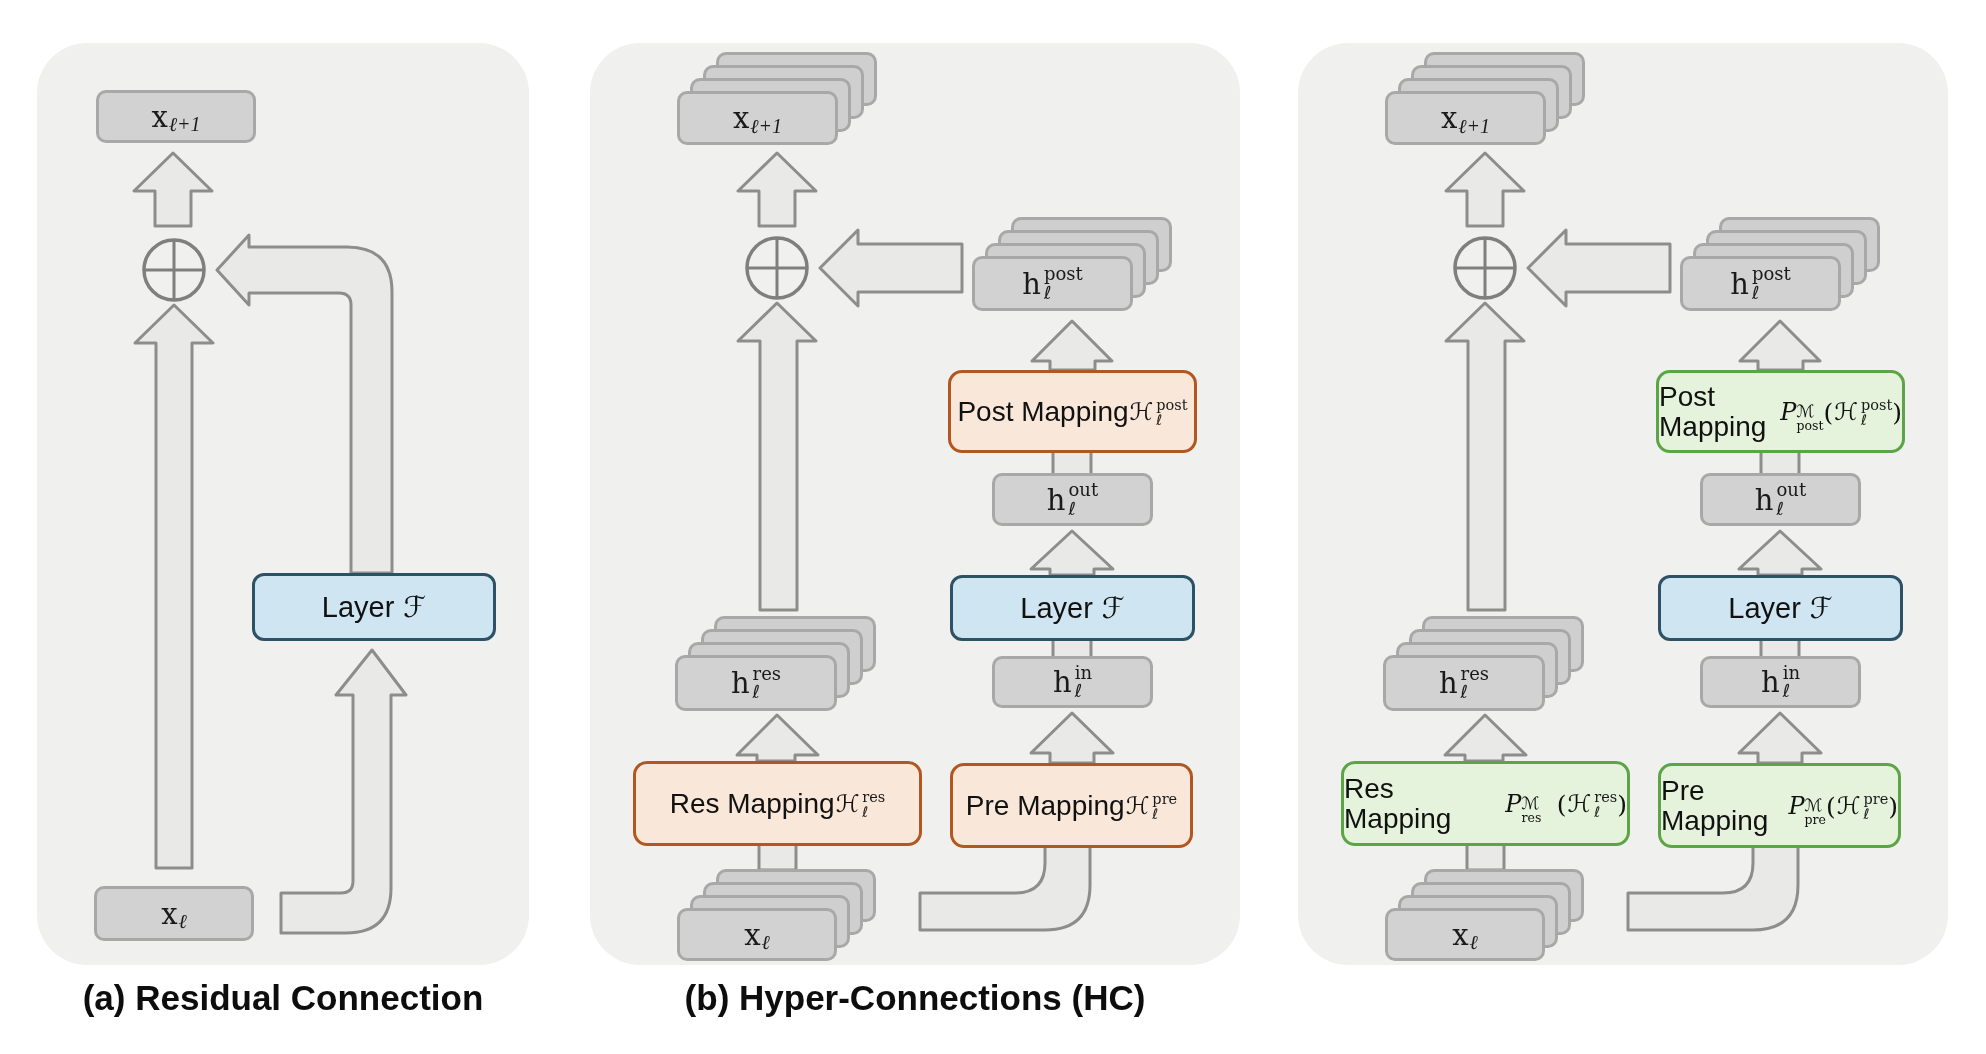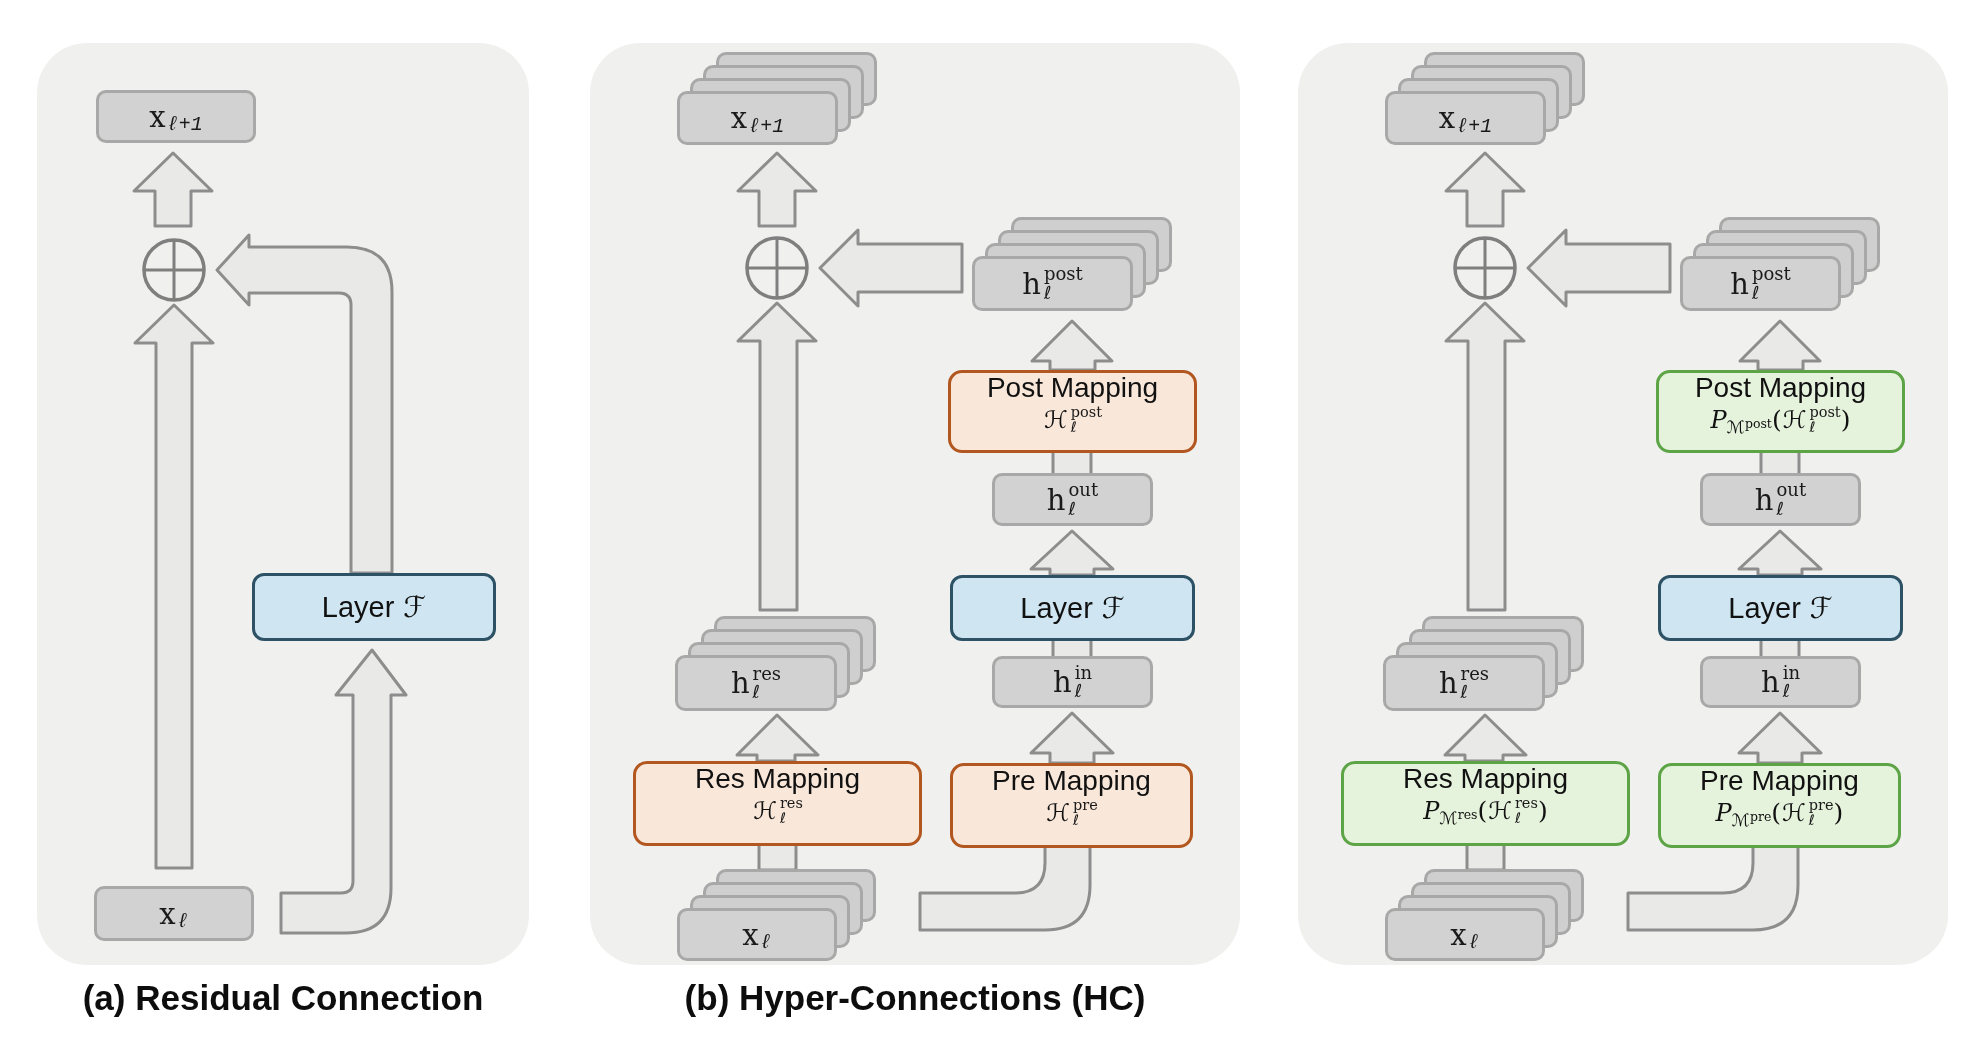--- a/index.html
+++ b/index.html
@@ -6,35 +6,35 @@
   .page{position:relative;width:1986px;height:1054px;background:#ffffff;overflow:hidden;
         font-family:"Liberation Sans",sans-serif;}
   .panel{position:absolute;background:#f0f0ef;border-radius:50px;}
   .conn{position:absolute;left:0;top:0;}
   .arr{fill:#e9e9e8;stroke:#8d8d8d;stroke-width:3;stroke-linejoin:round;}
   .plusc{fill:#f0f0ef;stroke:#7f7f7f;stroke-width:3.5;}
   .plusl{stroke:#7f7f7f;stroke-width:3;}
   .gbox{position:absolute;background:#d2d2d2;border:3px solid #a8a8a8;border-radius:10px;
         display:flex;align-items:center;justify-content:center;box-sizing:border-box;}
   .layerbox{background:#cfe6f2;border:3px solid #2e5265;border-radius:12px;}
-  .mapbox{position:absolute;border-radius:14px;display:flex;flex-direction:column;
-        align-items:center;box-sizing:border-box;line-height:1.05;}
+  .mapbox{position:absolute;border-radius:14px;display:flex;flex-direction:row;
+        align-items:center;justify-content:center;box-sizing:border-box;line-height:1.05;}
   .mapbox.orange{background:#f9e7d9;border:3px solid #b2571f;}
   .mapbox.green{background:#e5f2dc;border:3px solid #5ca445;}
   .stack{position:absolute;}
   .stack .ghost{position:absolute;left:0;top:0;width:100%;height:100%;background:#cfcfcf;
         border:3px solid #a8a8a8;border-radius:10px;box-sizing:border-box;}
   .stack .g1{transform:translate(13px,-13px);}
   .stack .g2{transform:translate(26px,-26px);}
   .stack .g3{transform:translate(39px,-39px);}
   .stack .front{position:relative;width:100%;height:100%;background:#d2d2d2;border:3px solid #a8a8a8;
         border-radius:10px;display:flex;align-items:center;justify-content:center;box-sizing:border-box;}
   .vr{font-family:"DejaVu Serif",serif;font-size:29px;color:#1a1a1a;}
   .xsub{display:inline-block;transform:translateY(8px);font-size:20px;margin-left:1px;
-        font-family:Liberation Mono, monospace;font-style:italic;color:#1a1a1a;}
+        font-family:Liberation Serif, serif;font-style:italic;color:#1a1a1a;}
   .ss{display:inline-flex;flex-direction:column;align-items:flex-start;margin-left:3px;}
   .ss sup,.ss sub{font-size:18px;line-height:1.02;font-family:"DejaVu Serif",serif;color:#1a1a1a;}
   .ss sub{font-family:"DejaVu Sans",sans-serif;font-style:italic;}
   .ss.fsmall sup,.ss.fsmall sub{font-size:14.5px;}
   .llab{font-size:29px;color:#111;}
   .lsym{font-family:"DejaVu Sans",sans-serif;font-size:29px;margin-left:9px;color:#111;}
   .mlabel{font-size:28px;color:#111;}
   .formula{display:flex;align-items:center;margin-top:3px;font-family:"DejaVu Serif",serif;
         font-size:24px;color:#111;}
   .fp{font-style:italic;font-family:"DejaVu Serif",serif;}

